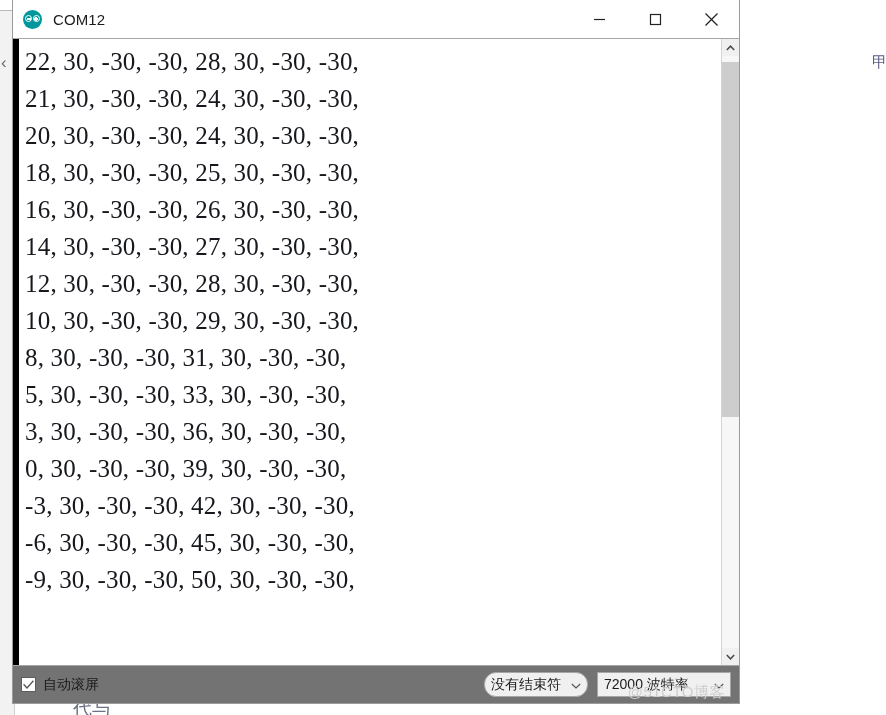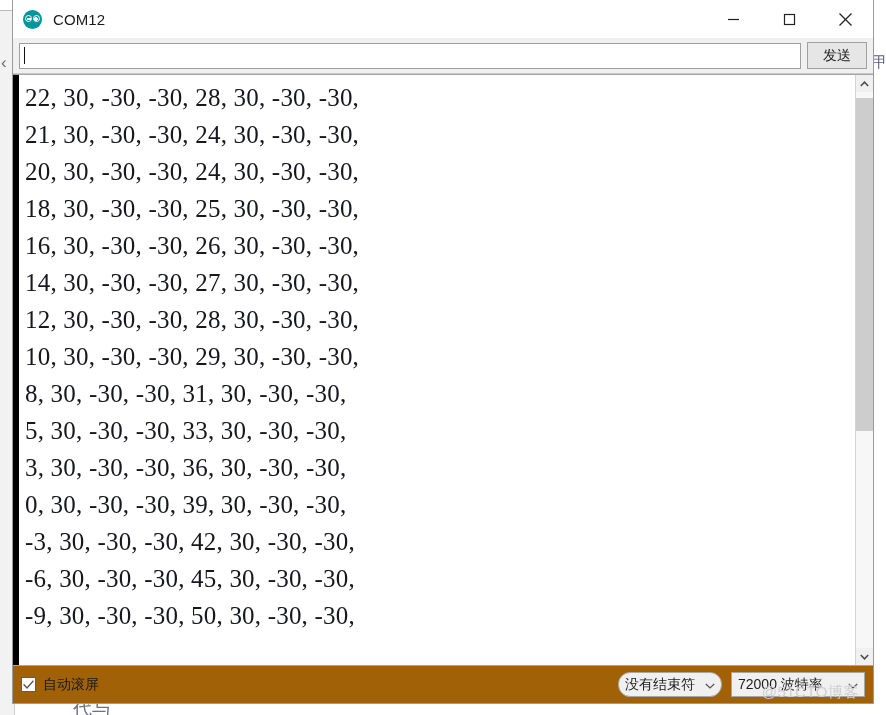--- a/index.html
+++ b/index.html
@@ -55,21 +55,21 @@
     left: 73px; top: 699px;
     font-size: 19px;
     color: #6b7282;
     line-height: 1;
   }
 
   
   #window {
     position: absolute;
     left: 12px; top: 0;
-    width: 862px;
+    width: 728px;
     height: 704px;
     background: #f0f0f0;
     border: 1px solid #9b9b9b;
     border-top: none;
     box-sizing: border-box;
     display: flex;
     flex-direction: column;
   }
 
   
@@ -225,21 +225,21 @@
     position: absolute;
     left: 0; right: 0;
     top: 2px;
     height: 60%;
     background: #cdcdcd;
   }
 
   
   #bottombar {
     height: 37px;
-    background: #a16207;
+    background: #737373;
     display: flex;
     align-items: center;
     padding: 0 8px;
     box-sizing: border-box;
     flex: 0 0 auto;
     position: relative;
   }
   #autoscroll {
     display: flex;
     align-items: center;
@@ -337,27 +337,20 @@
         </div>
         <div class="winbtn">
           <svg width="15" height="15" viewBox="0 0 15 15">
             <line x1="1.5" y1="1.5" x2="13.5" y2="13.5" stroke="#222" stroke-width="1.2"></line>
             <line x1="13.5" y1="1.5" x2="1.5" y2="13.5" stroke="#222" stroke-width="1.2"></line>
           </svg>
         </div>
       </div>
     </div>
 
-    <div id="sendrow">
-      <div id="cmd-input" title="">
-        <span id="caret"></span>
-        <span></span>
-      </div>
-      <div id="send-button">发送</div>
-    </div>
 
     <div id="output-wrap">
       <div id="output">
           <div class="outline">22, 30, -30, -30, 28, 30, -30, -30,</div>
           <div class="outline">21, 30, -30, -30, 24, 30, -30, -30,</div>
           <div class="outline">20, 30, -30, -30, 24, 30, -30, -30,</div>
           <div class="outline">18, 30, -30, -30, 25, 30, -30, -30,</div>
           <div class="outline">16, 30, -30, -30, 26, 30, -30, -30,</div>
           <div class="outline">14, 30, -30, -30, 27, 30, -30, -30,</div>
           <div class="outline">12, 30, -30, -30, 28, 30, -30, -30,</div>

